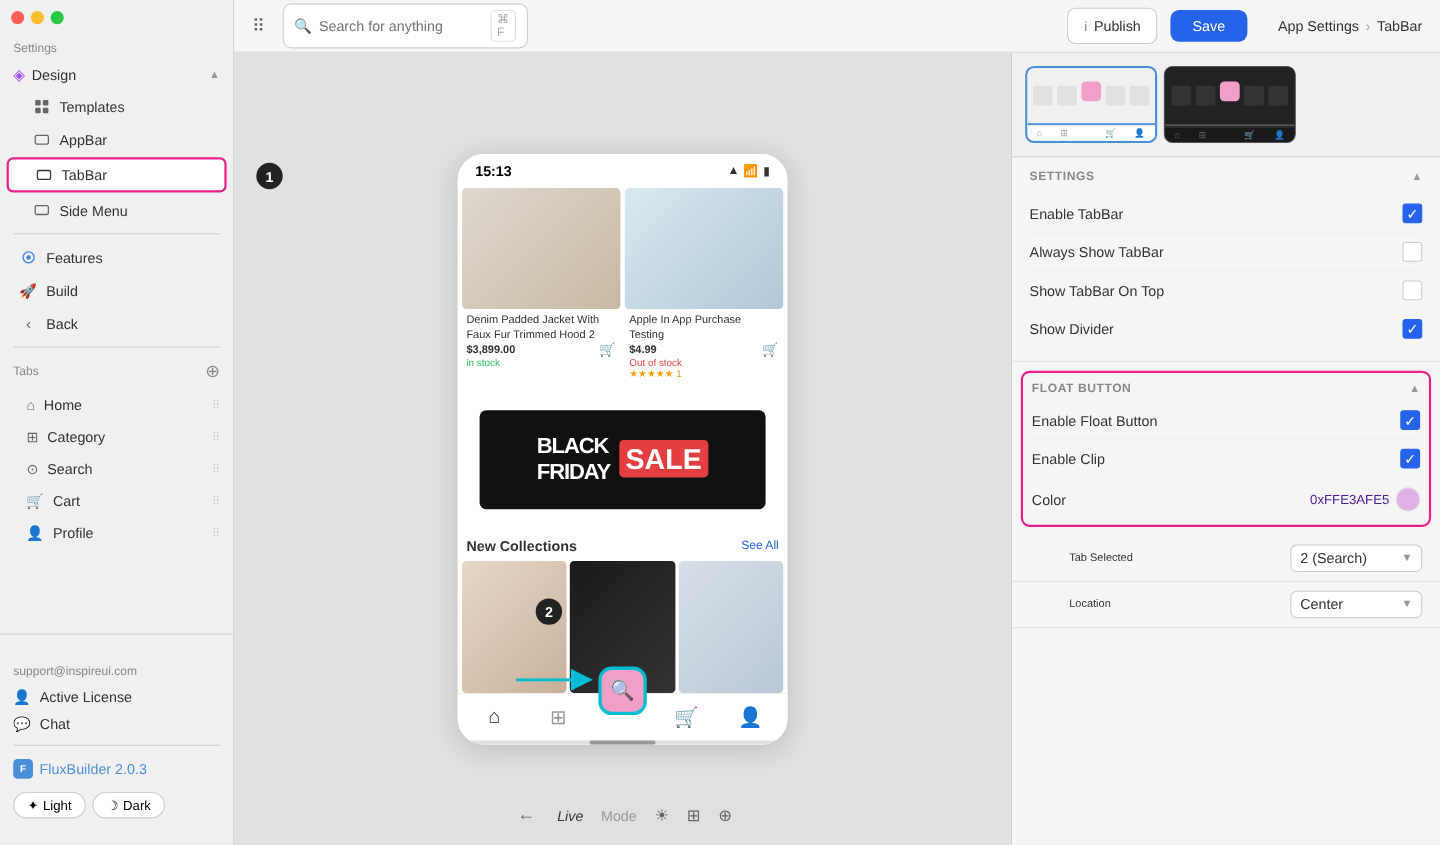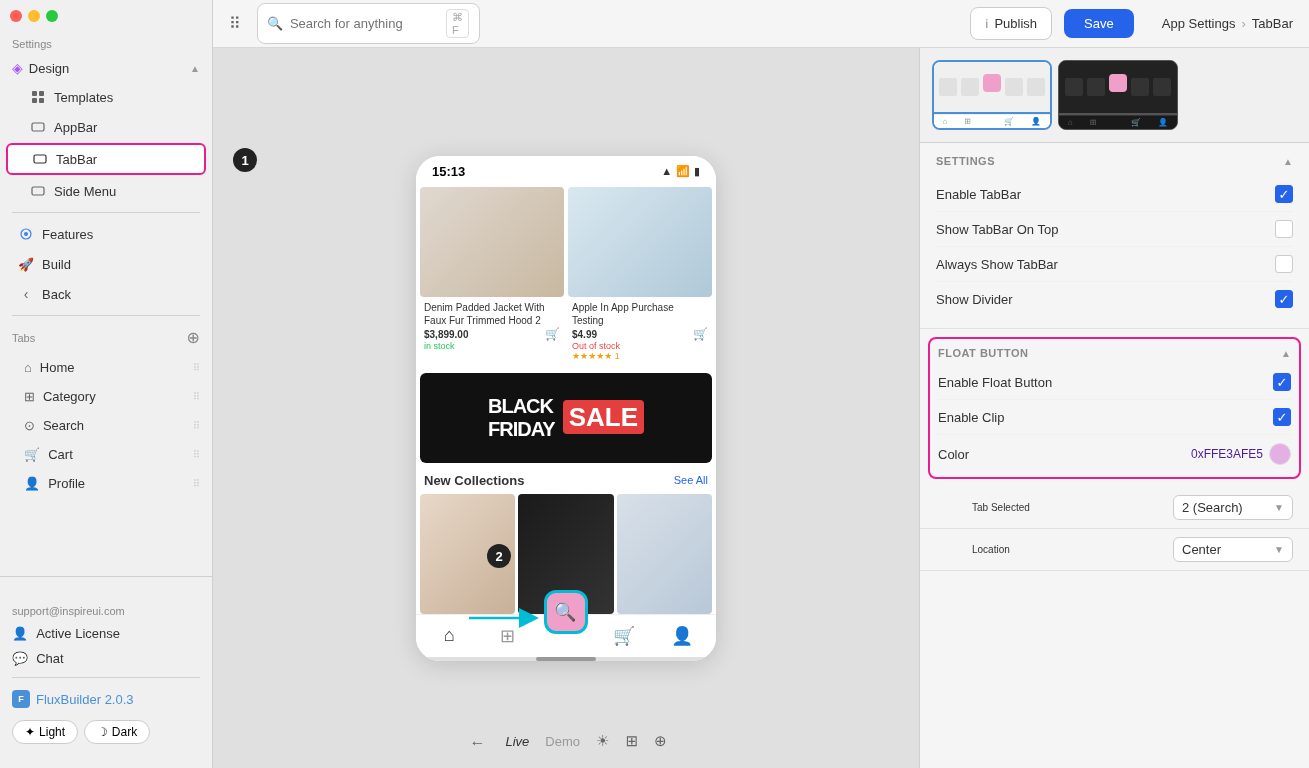--- a/index.html
+++ b/index.html
@@ -55,21 +55,21 @@
     .product-row { display: flex; gap: 4px; padding: 4px; }
     .product-card { flex: 1; }
     .product-img-placeholder { width: 100%; height: 110px; border-radius: 4px; }
     .product-info { padding: 4px; }
     .product-name { font-size: 10px; color: #333; line-height: 1.3; }
     .product-price { font-size: 10px; font-weight: 600; color: #333; margin-top: 2px; }
     .product-stock { font-size: 9px; color: #22c55e; }
     .product-out { font-size: 9px; color: #ef4444; }
     .product-stars { font-size: 9px; color: #f59e0b; }
     .cart-icon-small { font-size: 12px; color: #333; }
-    .black-friday-banner { margin: 4px; border-radius: 6px; background: #111; height: 90px; display: flex; align-items: center; justify-content: center; overflow: hidden; }
+    .black-friday-banner { margin: 20px; border-radius: 6px; background: #111; height: 90px; display: flex; align-items: center; justify-content: center; overflow: hidden; }
     .bf-text { font-size: 20px; font-weight: 900; color: #fff; letter-spacing: -1px; }
     .new-collections { display: flex; justify-content: space-between; align-items: center; padding: 6px 8px; }
     .new-collections-title { font-size: 13px; font-weight: 600; color: #333; }
     .see-all { font-size: 11px; color: #2563eb; }
     .collection-grid { display: flex; gap: 3px; padding: 0 4px; }
     .col-item { flex: 1; background: #ccc; border-radius: 4px; overflow: hidden; }
     .col-img-placeholder { width: 100%; height: 120px; border-radius: 4px; }
     .phone-tabbar { display: flex; align-items: center; justify-around; padding: 6px 4px; border-top: 1px solid #eee; background: #fff; position: relative; }
     .tab-bar-item { flex: 1; display: flex; flex-direction: column; align-items: center; justify-content: center; padding: 4px; }
     .tab-bar-icon { font-size: 18px; color: #999; }
@@ -393,21 +393,21 @@
           <marker id="arrowhead" markerWidth="8" markerHeight="8" refX="4" refY="4" orient="auto">
             <path d="M0,0 L8,4 L0,8 Z" fill="#00bcd4"></path>
           </marker>
         </defs>
       <line x1="10" y1="20" x2="70" y2="20" stroke="#00bcd4" stroke-width="2.5" marker-end="url(#arrowhead)"></line>
     </svg>
 
     <div style="position:absolute;bottom:14px;left:0;right:0;display:flex;align-items:center;justify-content:center;gap:16px;">
       <button class="ctrl-btn">←</button>
       <span class="live-btn">Live</span>
-      <span class="demo-btn">Demo</span>
+      <span class="demo-btn">Mode</span>
       <button class="icon-btn">☀</button>
       <button class="icon-btn">⊞</button>
       <button class="icon-btn">⊕</button>
     </div>
   </div>
 
   <div class="right-panel">
 
     <div class="preview-strip">
 
@@ -456,25 +456,25 @@
       <div class="panel-section-header">
         <span class="panel-section-title">SETTINGS</span>
         <span style="color:#999;cursor:pointer;font-size:10px;">▲</span>
       </div>
 
       <div class="panel-row">
         <span class="panel-row-label">Enable TabBar</span>
         <div class="checkbox checked">✓</div>
       </div>
       <div class="panel-row">
+        <span class="panel-row-label">Always Show TabBar</span>
+        <div class="checkbox unchecked"></div>
+      </div>
+      <div class="panel-row">
         <span class="panel-row-label">Show TabBar On Top</span>
-        <div class="checkbox unchecked"></div>
-      </div>
-      <div class="panel-row">
-        <span class="panel-row-label">Always Show TabBar</span>
         <div class="checkbox unchecked"></div>
       </div>
       <div class="panel-row">
         <span class="panel-row-label">Show Divider</span>
         <div class="checkbox checked">✓</div>
       </div>
     </div>
 
     <div style="margin:8px;border:2px solid #e91e8c;border-radius:8px;padding:8px 8px 4px;">
       <div style="display:flex;justify-content:space-between;align-items:center;margin-bottom:6px;">

